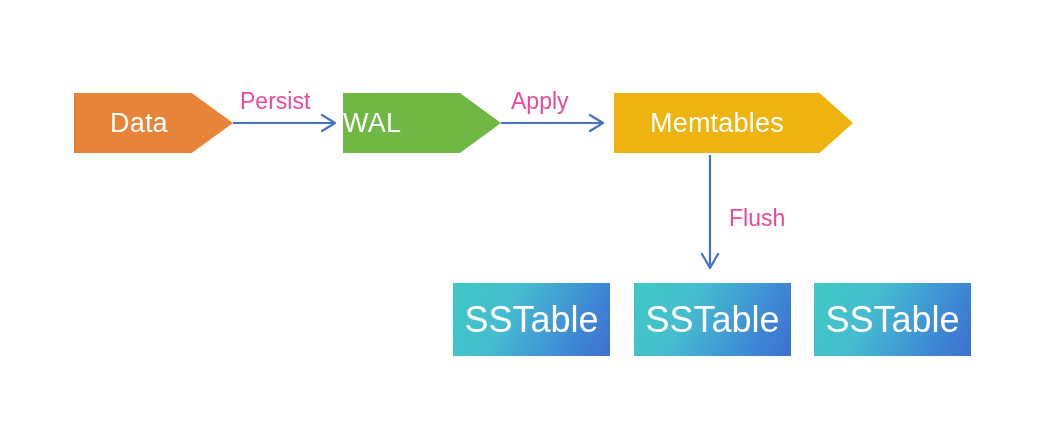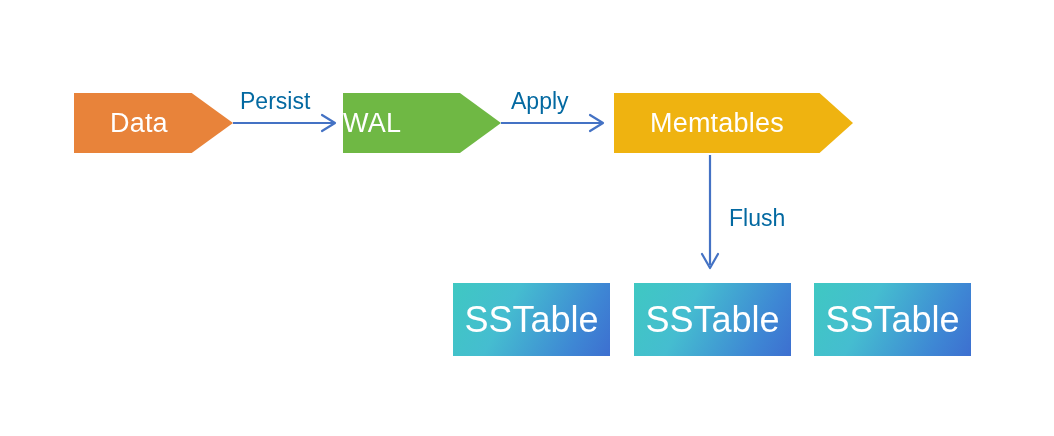--- a/index.html
+++ b/index.html
@@ -87,21 +87,21 @@
     position: absolute;
     overflow: visible;
   }
   #arrow-persist { left: 233px; top: 108px; }
   #arrow-apply   { left: 501px; top: 108px; }
   #arrow-flush   { left: 694px; top: 155px; }
 
   
   .edge-label {
     position: absolute;
-    color: #0369a1;
+    color: #ec4899;
     font-size: 23px;
     line-height: 1;
     white-space: nowrap;
   }
   #label-persist { left: 240px; top: 90px; }
   #label-apply   { left: 511px; top: 90px; text-align: right; }
   #label-flush   { left: 729px; top: 207px; }
 </style>
 </head>
 <body>

